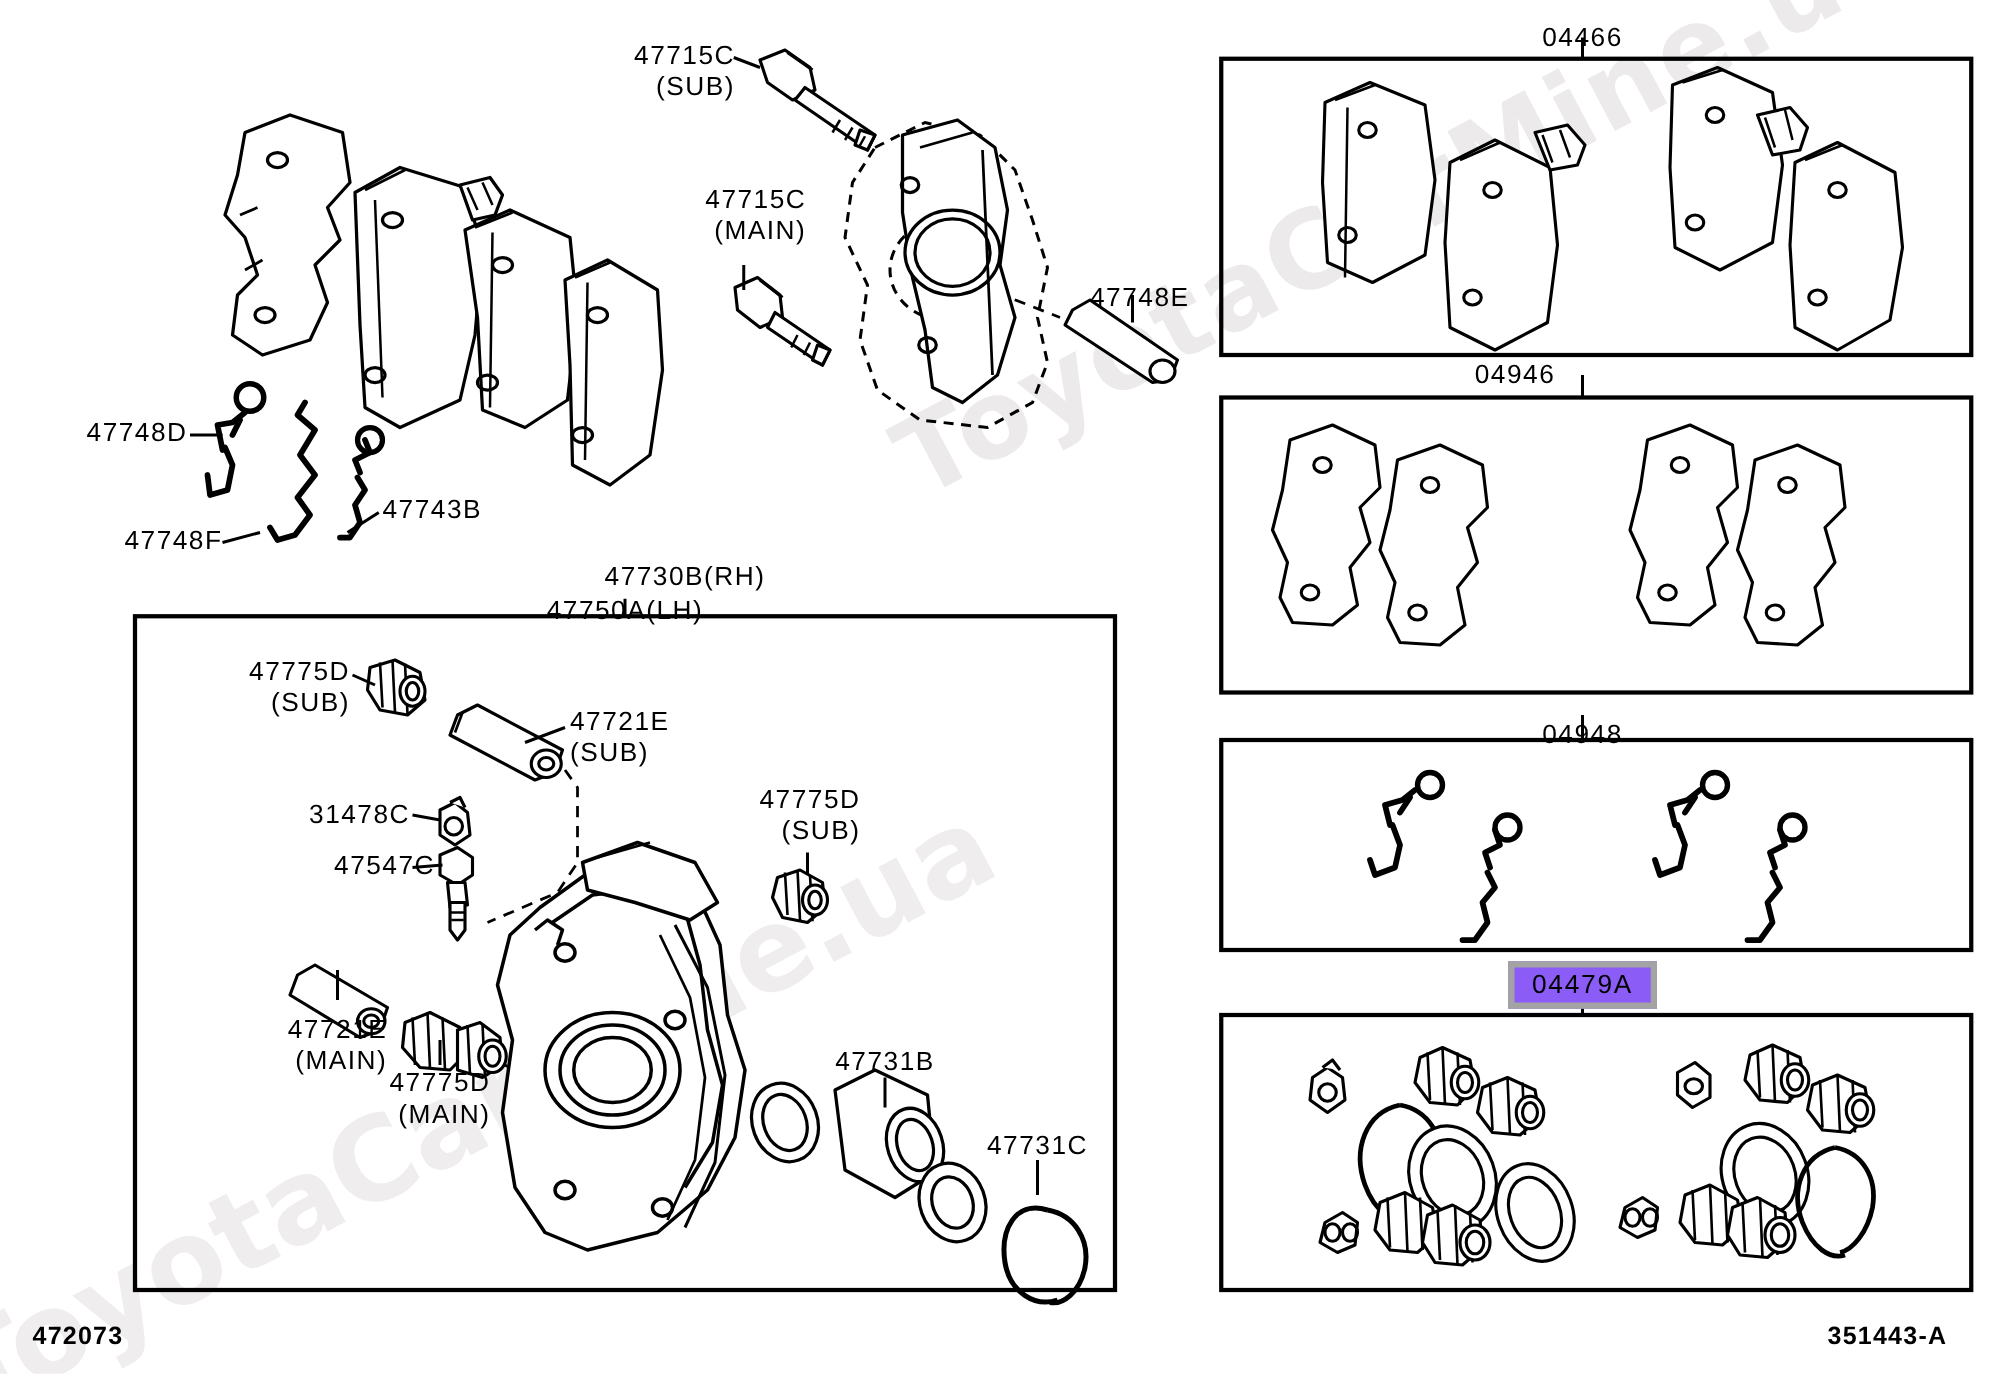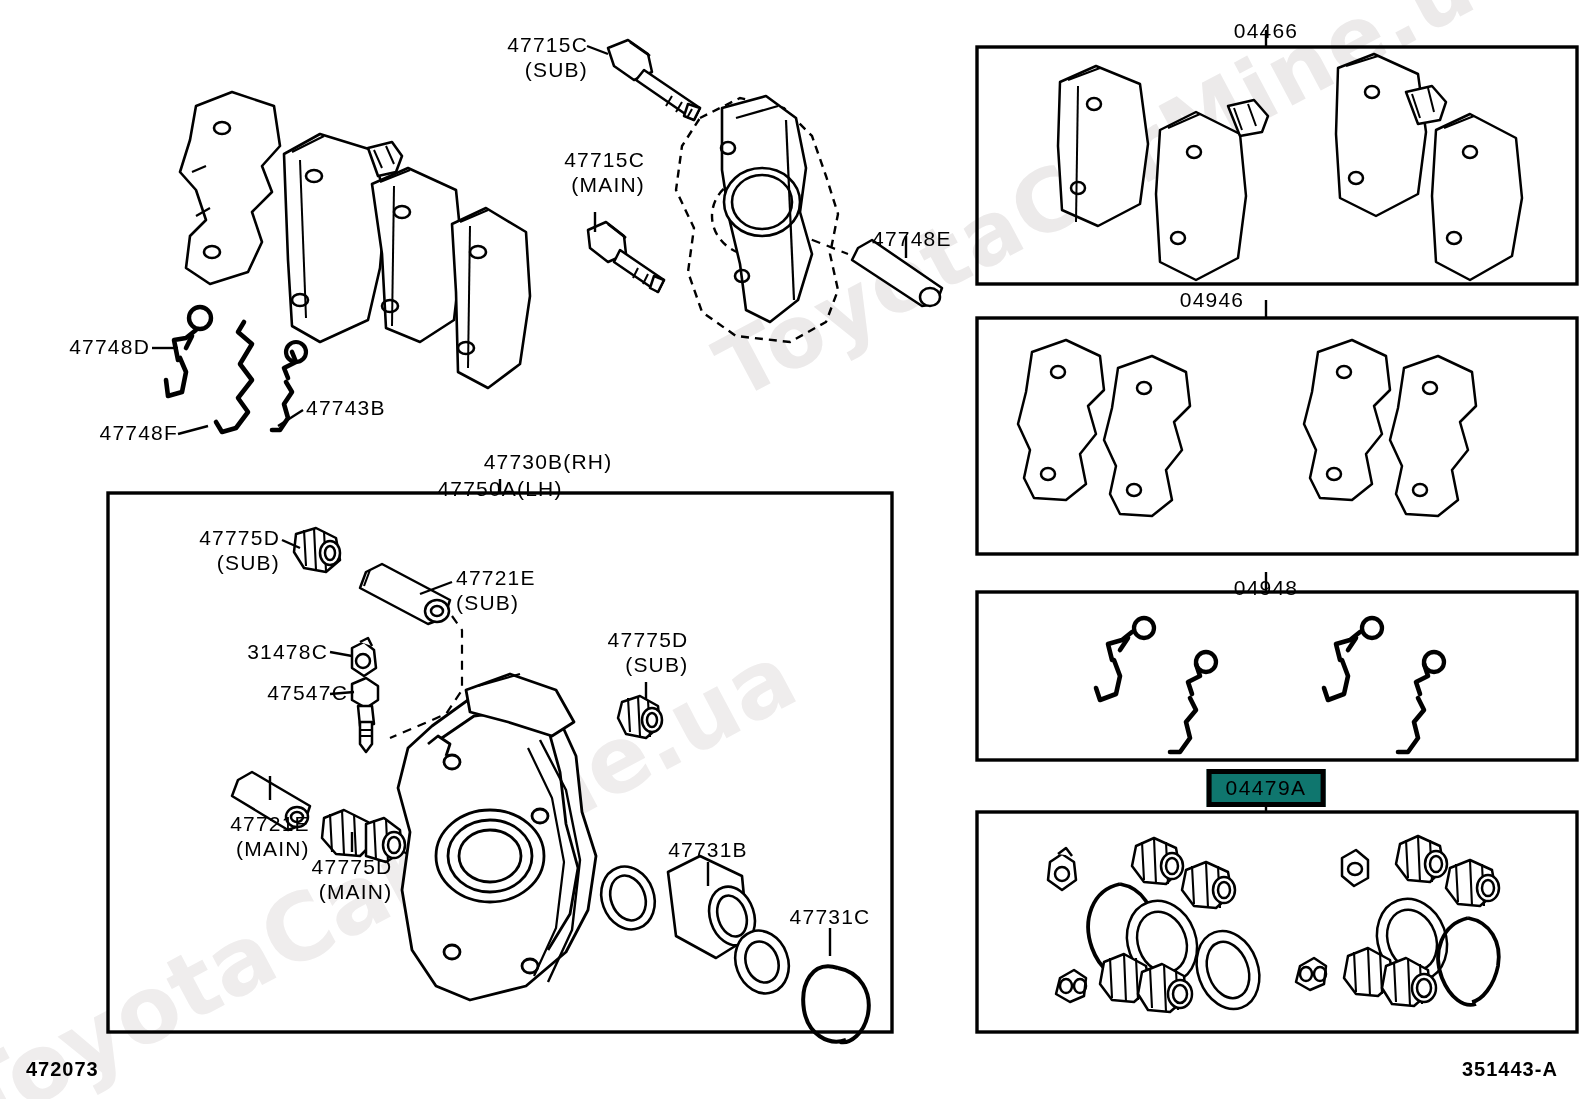--- a/index.html
+++ b/index.html
@@ -5,21 +5,21 @@
 <style>
   html,body{margin:0;padding:0;background:#ffffff;}
   body{width:1592px;height:1099px;position:relative;overflow:hidden;
        font-family:"Liberation Sans","DejaVu Sans",sans-serif;color:#000;}
   #stage{position:absolute;inset:0;width:1592px;height:1099px;}
   svg.layer{position:absolute;left:0;top:0;width:1592px;height:1099px;}
   .lbl{position:absolute;font-size:21px;letter-spacing:1.2px;white-space:pre;color:#000;line-height:1.18;}
   .lbl.c{text-align:right;transform:translateX(-50%);}
   .lbl.r{text-align:right;transform:translateX(-100%);}
   .corner{position:absolute;font-size:20px;font-weight:bold;letter-spacing:1px;}
-  .hl{position:absolute;border:5px solid #000000;background:#0f766e;
+  .hl{position:absolute;border:5px solid #a3a3a3;background:#8b5cf6;
       padding:2px 14px;font-size:21px;letter-spacing:1.4px;transform:translateX(-50%);}
   .wm{position:absolute;color:#eceaea;font-size:86px;font-weight:bold;letter-spacing:2px;
       transform:rotate(-28deg);transform-origin:left top;white-space:nowrap;
       font-family:"DejaVu Sans",sans-serif;}
   .wm2{position:absolute;color:#efeded;font-size:92px;font-weight:bold;
        transform:rotate(-28deg);transform-origin:left top;white-space:nowrap;
        font-family:"DejaVu Sans",sans-serif;}
 </style>
 </head>
 <body>

